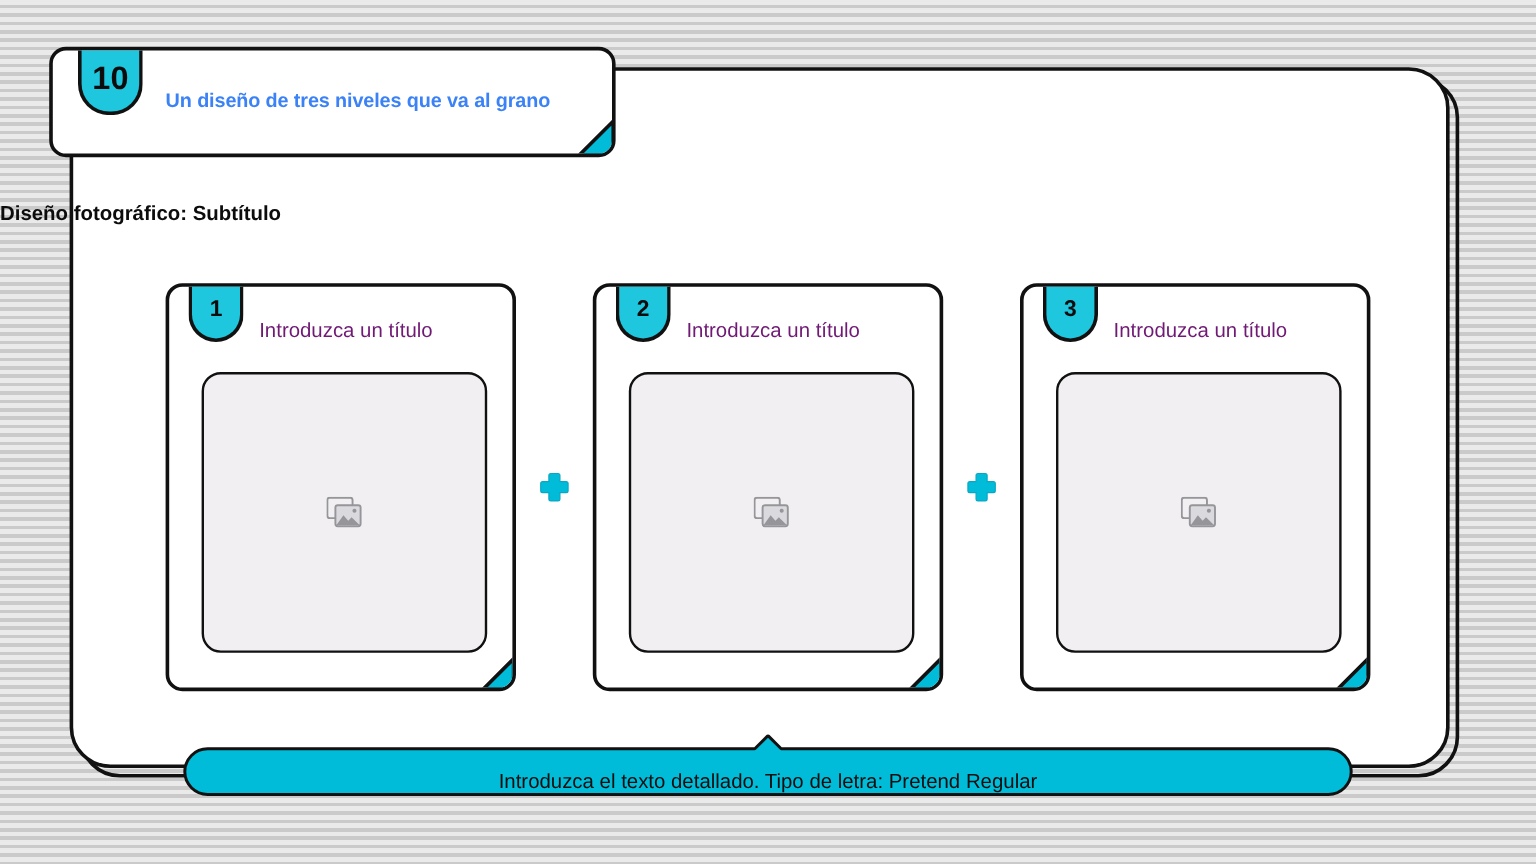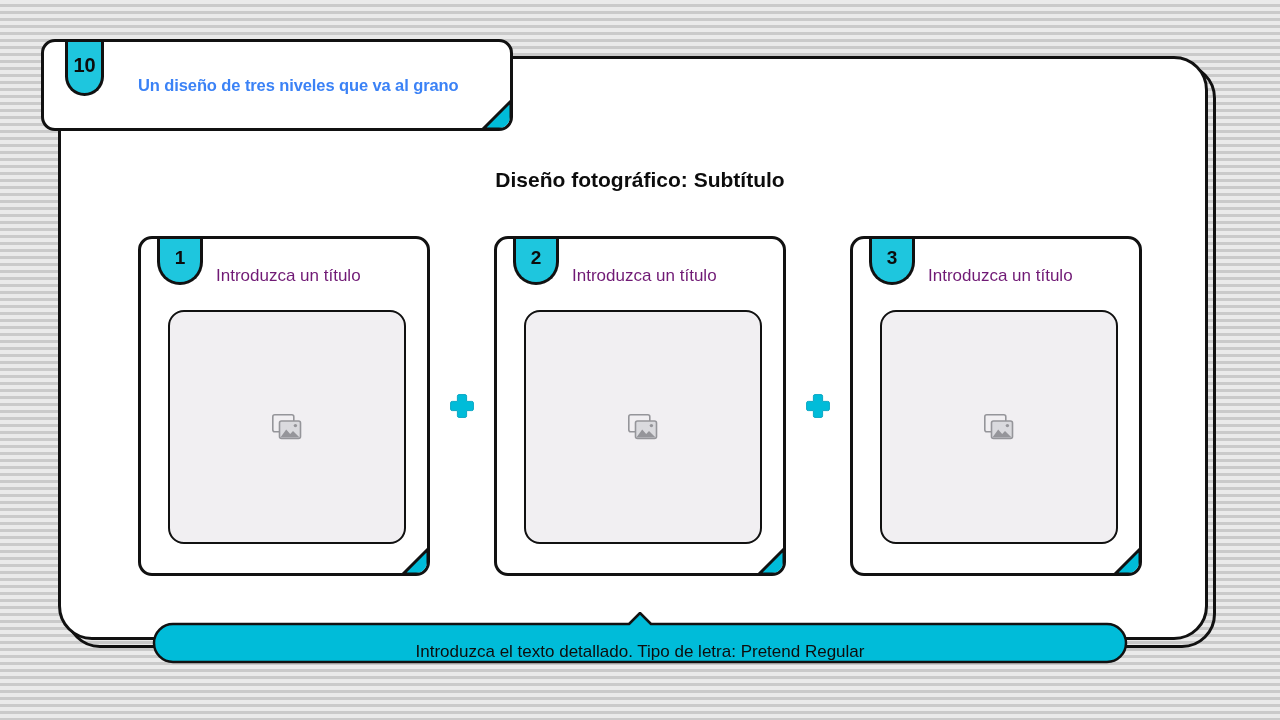--- a/index.html
+++ b/index.html
@@ -96,40 +96,40 @@
     box-sizing: border-box;
     display: flex;
     align-items: center;
     justify-content: center;
     color: #0c0c0c;
     font-weight: bold;
   }
   .badge-header {
     left: 21px;
     top: -4px;
-    width: 39px;
+    width: 54px;
     height: 58px;
-    font-size: 20px;
+    font-size: 27px;
   }
   .badge-card {
     left: 16px;
     top: -6px;
     width: 46px;
     height: 52px;
     font-size: 19px;
   }
 
   
   .subtitle {
     position: absolute;
     left: 0;
     right: 0;
     top: 168px;
-    text-align: center;
-    font-size: 21px;
+    text-align: left;
+    font-size: 17px;
     font-weight: bold;
     color: #0c0c0c;
   }
 
   
   .cards-row {
     position: absolute;
     left: 138px;
     top: 236px;
     width: 1004px;

